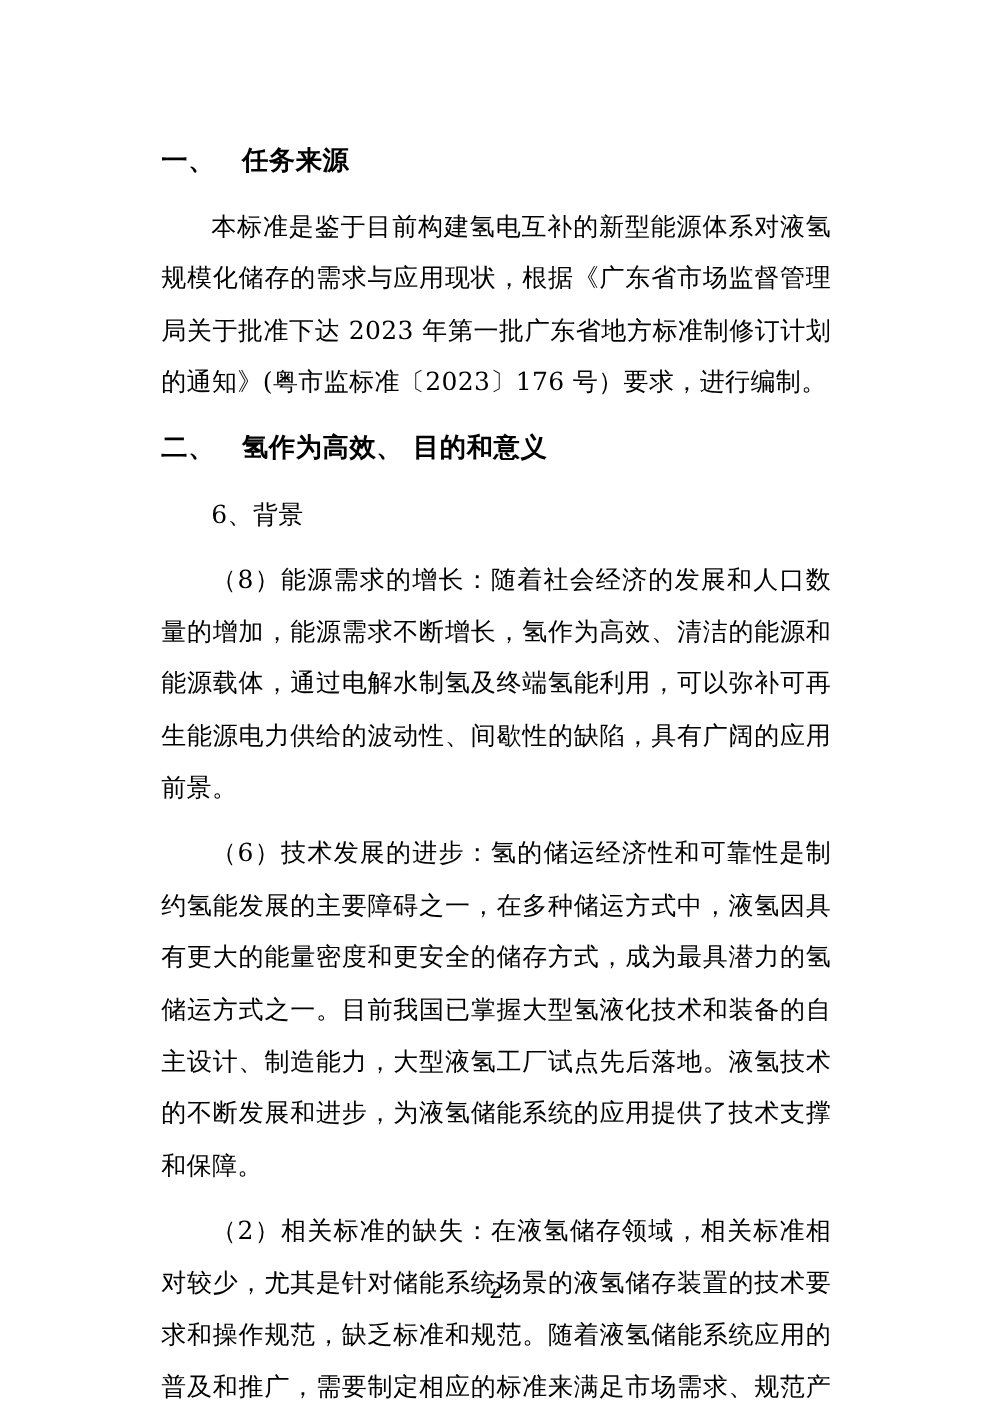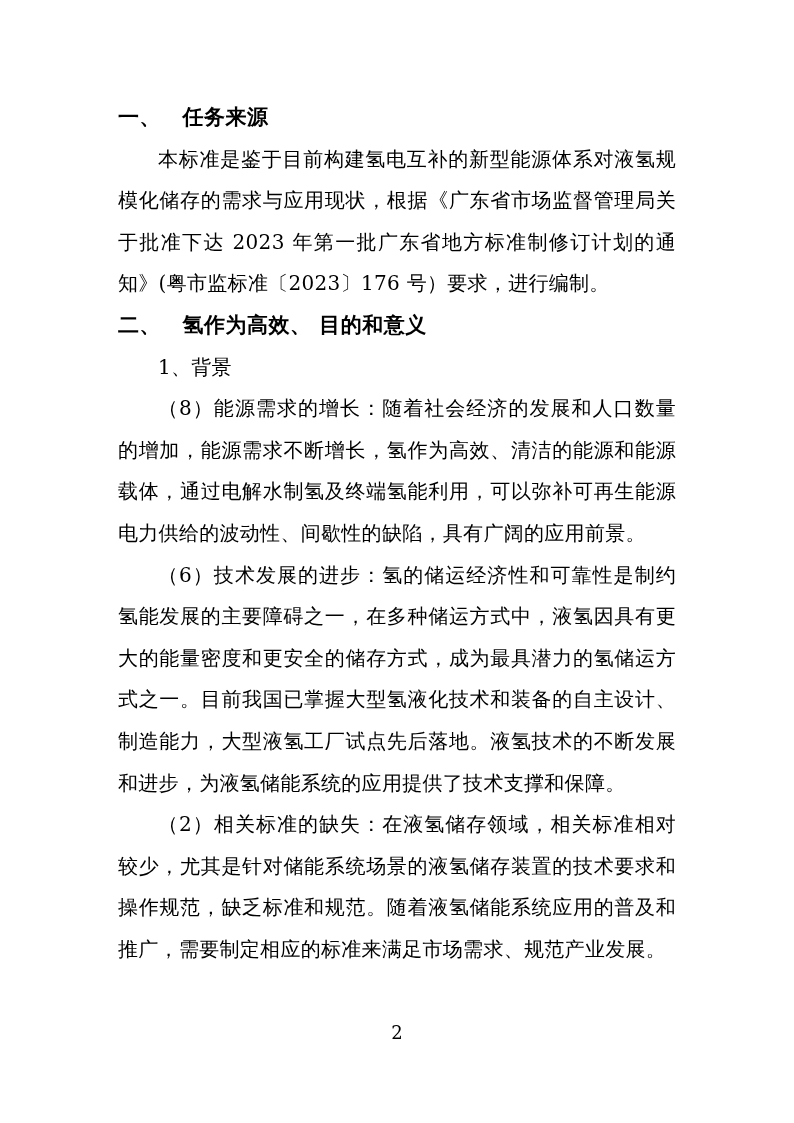--- a/index.html
+++ b/index.html
@@ -18,21 +18,21 @@
     font-family: "DejaVu Serif", "Liberation Serif", serif;
     overflow: hidden;
   }
   .content {
     position: absolute;
     left: 118px;
     top: 97px;
     width: 558px;
   }
   .block {
-    margin: 0;
+    margin: 11px;
     font-size: 20px;
     line-height: 41.6px;
     letter-spacing: 0.3px;
   }
   .heading {
     font-family: "DejaVu Sans", "Liberation Sans", sans-serif;
     font-weight: bold;
     font-size: 21px;
     letter-spacing: 0.5px;
   }
@@ -60,21 +60,21 @@
 
 <div class="page">
   <div class="content">
 
     <div class="block heading">一、　任务来源</div>
 
     <p class="block para">本标准是鉴于目前构建氢电互补的新型能源体系对液氢规模化储存的需求与应用现状，根据《广东省市场监督管理局关于批准下达 2023 年第一批广东省地方标准制修订计划的通知》(粤市监标准〔2023〕176 号）要求，进行编制。</p>
 
     <div class="block heading">二、　氢作为高效、 目的和意义</div>
 
-    <div class="block subhead">1、背景</div>
+    <div class="block subhead">6、背景</div>
 
     <p class="block para">（8）能源需求的增长：随着社会经济的发展和人口数量的增加，能源需求不断增长，氢作为高效、清洁的能源和能源载体，通过电解水制氢及终端氢能利用，可以弥补可再生能源电力供给的波动性、间歇性的缺陷，具有广阔的应用前景。</p>
 
     <p class="block para">（6）技术发展的进步：氢的储运经济性和可靠性是制约氢能发展的主要障碍之一，在多种储运方式中，液氢因具有更大的能量密度和更安全的储存方式，成为最具潜力的氢储运方式之一。目前我国已掌握大型氢液化技术和装备的自主设计、制造能力，大型液氢工厂试点先后落地。液氢技术的不断发展和进步，为液氢储能系统的应用提供了技术支撑和保障。</p>
 
     <p class="block para">（2）相关标准的缺失：在液氢储存领域，相关标准相对较少，尤其是针对储能系统场景的液氢储存装置的技术要求和操作规范，缺乏标准和规范。随着液氢储能系统应用的普及和推广，需要制定相应的标准来满足市场需求、规范产业发展。</p>
 
 
   </div>
 

